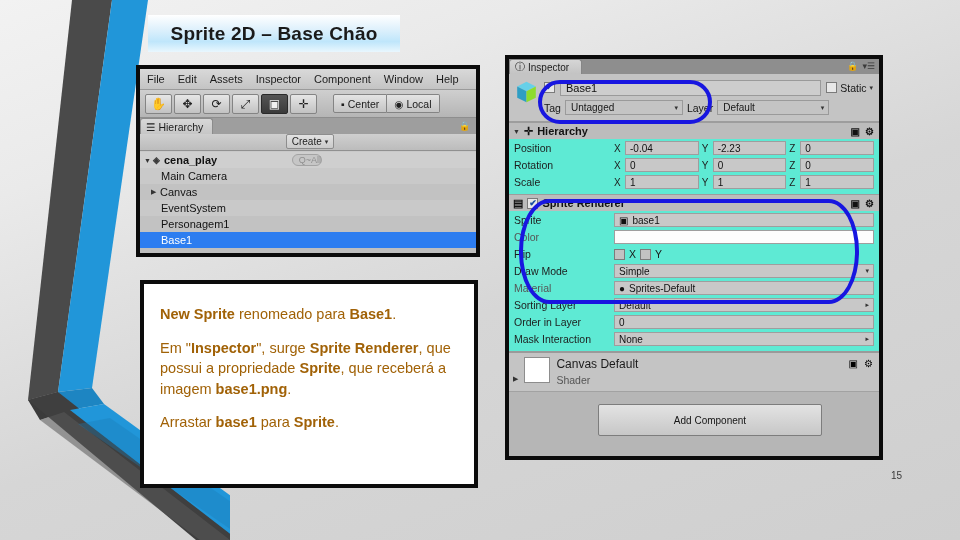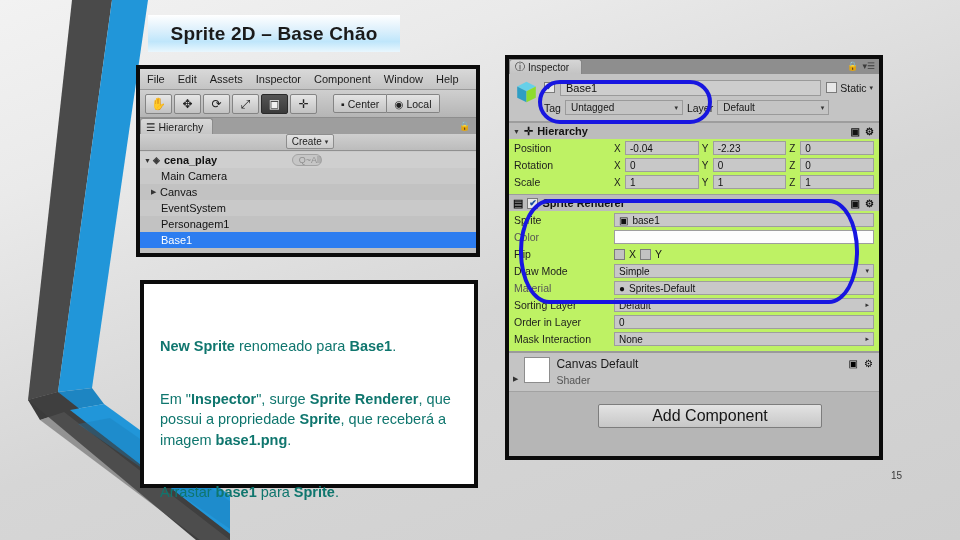--- a/index.html
+++ b/index.html
@@ -93,21 +93,21 @@
   .hrow.root{ font-weight:bold; background:#cfcfcf; }
   .hrow.sel{ background:#2d7df0; color:#fff; }
   .hrow .arrow{ width:9px; font-size:7px; color:#333; }
   .hrow .gicon{ margin-right:4px; font-size:9px; color:#3a3a3a; }
   .hrow .indent{ width:17px; }
 
   
   #textbox{ left:140px; top:280px; width:338px; height:208px; }
   #textbox .inner{ padding:20px 16px 0 16px; }
   #textbox p{
-    font-size:14.5px; color:#0f766e; line-height:1.42; margin-bottom:13px;margin-top:32px;
+    font-size:14.5px; color:#a16207; line-height:1.42; margin-bottom:13px;
   }
   #textbox b{ font-weight:bold; }
 
   
   #inspector{ left:505px; top:55px; width:378px; height:405px; background:#b6b6b6; }
   .ins-tabrow{
     height:15px; background:#8e8e8e; display:flex; align-items:flex-end;
     position:relative;
   }
   .ins-tab{
@@ -145,21 +145,21 @@
     display:flex;align-items:center;justify-content:space-between;
     padding:0 4px 0 5px;font-size:10px;color:#171717;
   }
 
   .comp-hdr{
     height:17px; background:#bcbcbc; display:flex; align-items:center;
     gap:4px; padding-left:4px; font-size:11px; font-weight:bold; color:#121212;
     border-top:1px solid #9d9d9d; position:relative;
   }
   .comp-hdr .right{ position:absolute; right:5px; display:flex; gap:5px; font-size:10px; }
-  .comp-body{ background:#bef264; padding:1px 5px 3px 5px; }
+  .comp-body{ background:#5eead4; padding:1px 5px 3px 5px; }
 
   .prow{ display:flex; align-items:center; height:16px; margin-bottom:1px; }
   .prow .pname{ width:100px; font-size:10.5px; color:#1d1d1d; flex:none; }
   .prow .pname.dim{ color:#555; }
   .axis{ display:flex; align-items:center; flex:1; gap:3px; }
   .axis .ax{ font-size:10px; color:#1d1d1d; width:8px; }
   .numf{
     flex:1;height:14px;background:#c8c8c8;border:1px solid #9e9e9e;
     font-size:10px;color:#111;display:flex;align-items:center;padding-left:4px;
   }
@@ -176,24 +176,24 @@
     background:#c4c4c4; border-top:2px solid #9a9a9a; padding:4px 6px 5px 4px;
     display:flex; gap:6px; align-items:flex-start; position:relative;
   }
   .mat-sw{ width:26px;height:26px;background:#fff;border:1px solid #8d8d8d;flex:none;}
   .mat-right{ flex:1; }
   .mat-title{ font-size:12px; color:#1b1b1b; margin-bottom:3px; }
   .mat-shader{ display:flex; align-items:center; gap:3px; }
   .addwrap{ background:#b6b6b6; padding:12px 0 10px 0; display:flex; justify-content:center;
     border-top:1px solid #a2a2a2; }
   .addbtn{
-    width:224px;height:24px;border:1px solid #7d7d7d;border-radius:2px;
+    width:224px;height:32px;border:1px solid #7d7d7d;border-radius:2px;
     background:linear-gradient(180deg,#e3e3e3,#c7c7c7);
     display:flex;align-items:center;justify-content:center;
-    font-size:16px;color:#151515;margin-left:32px;
+    font-size:10px;color:#151515;margin-left:32px;
   }
   .tri{ font-size:7px; color:#333; }
 
   
   .anno{ position:absolute; border:4px solid #1816e0; pointer-events:none; }
   #anno1{ left:538px; top:80px; width:174px; height:44px; border-radius:22px/22px; }
   #anno2{ left:519px; top:199px; width:340px; height:105px; border-radius:30px/52px; }
 
   #pageno{ position:absolute; right:58px; top:470px; font-size:10px; color:#3a3a3a; }
 </style>

